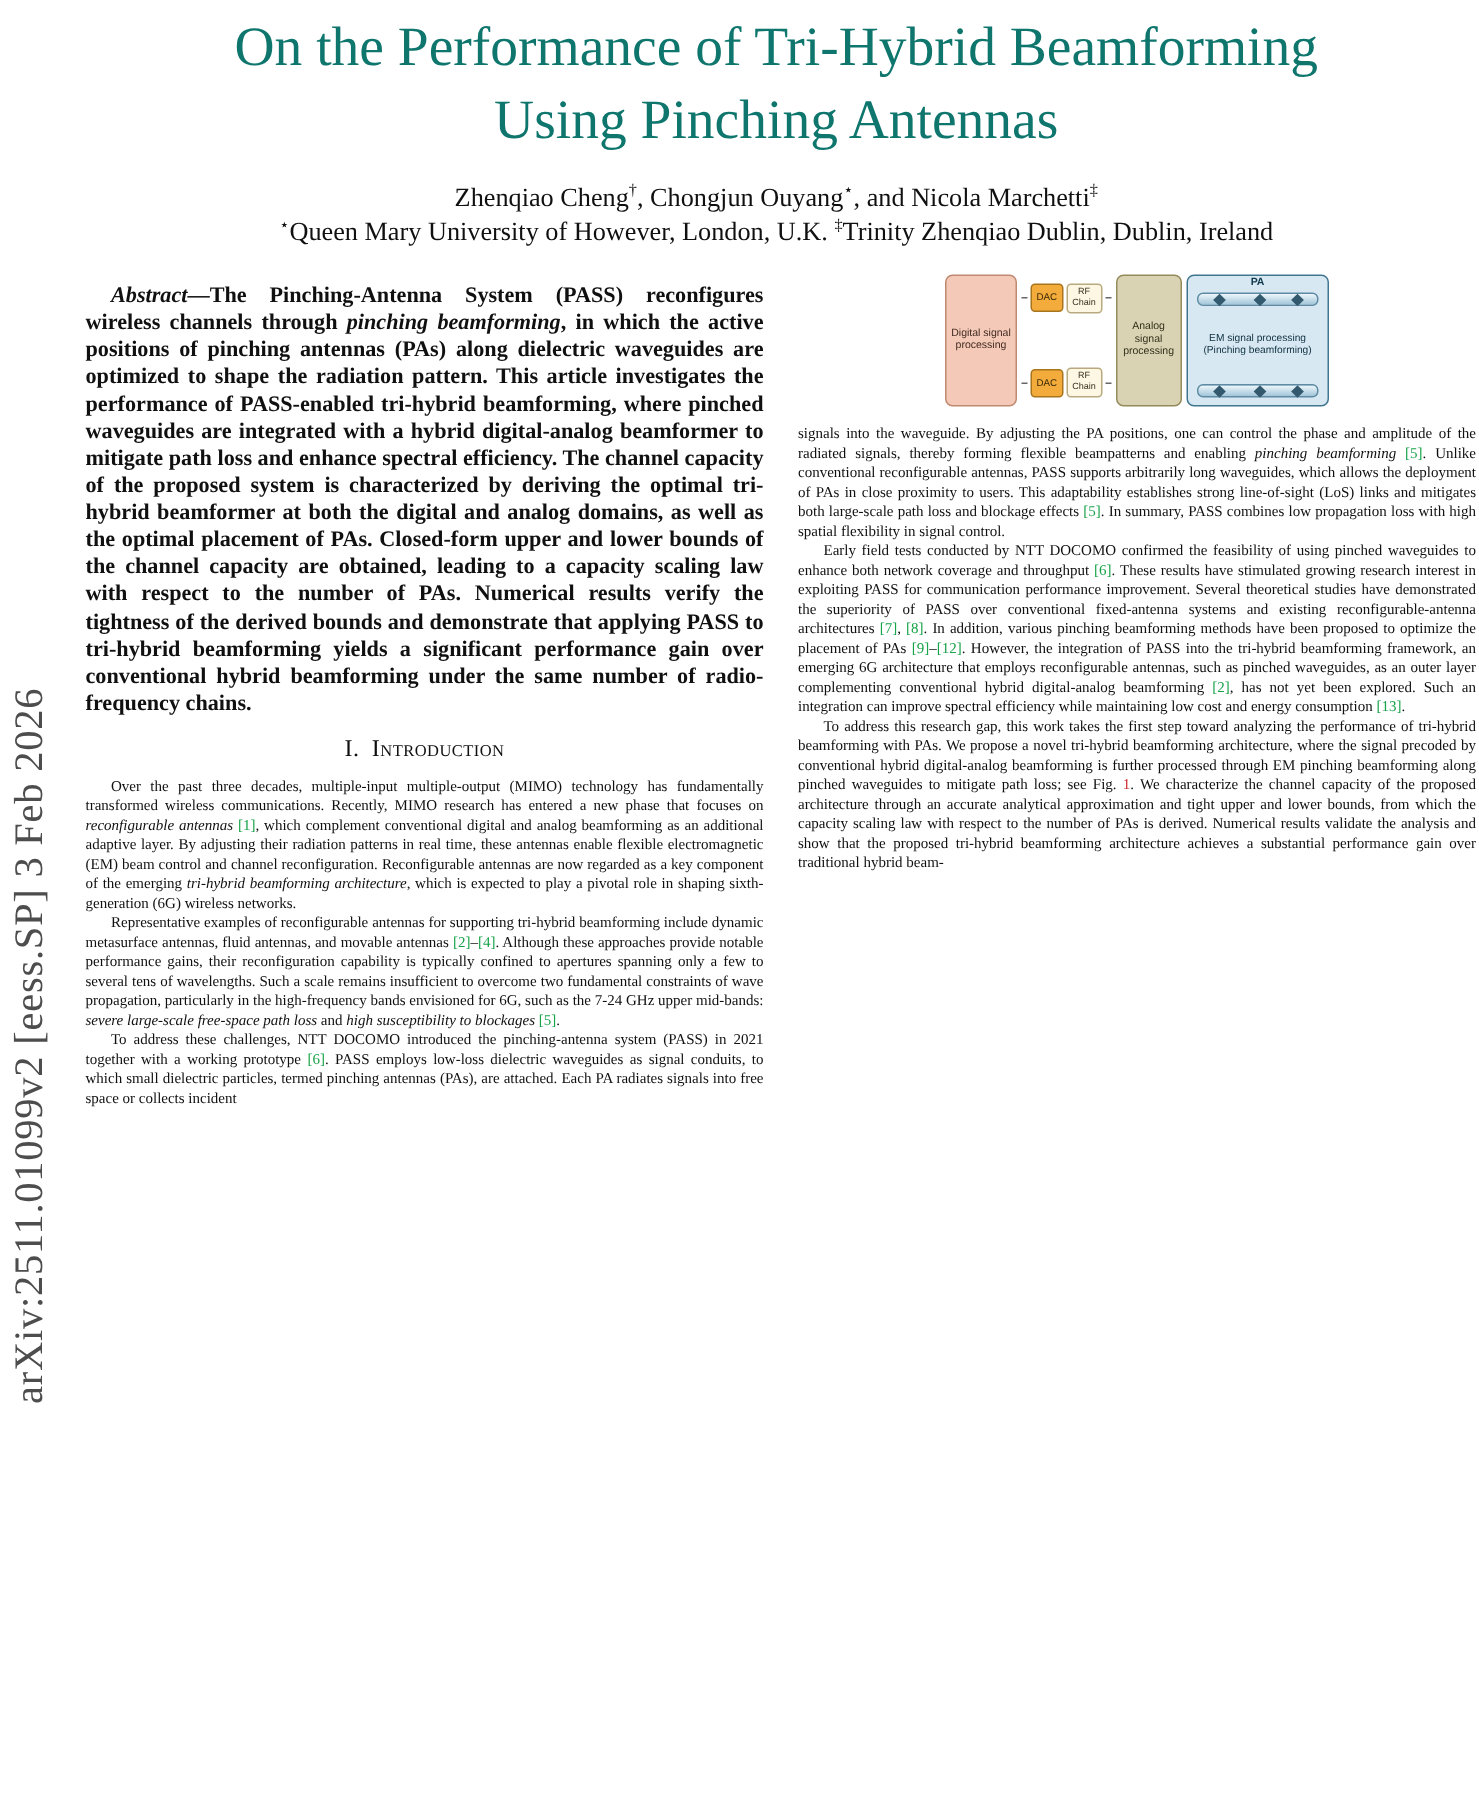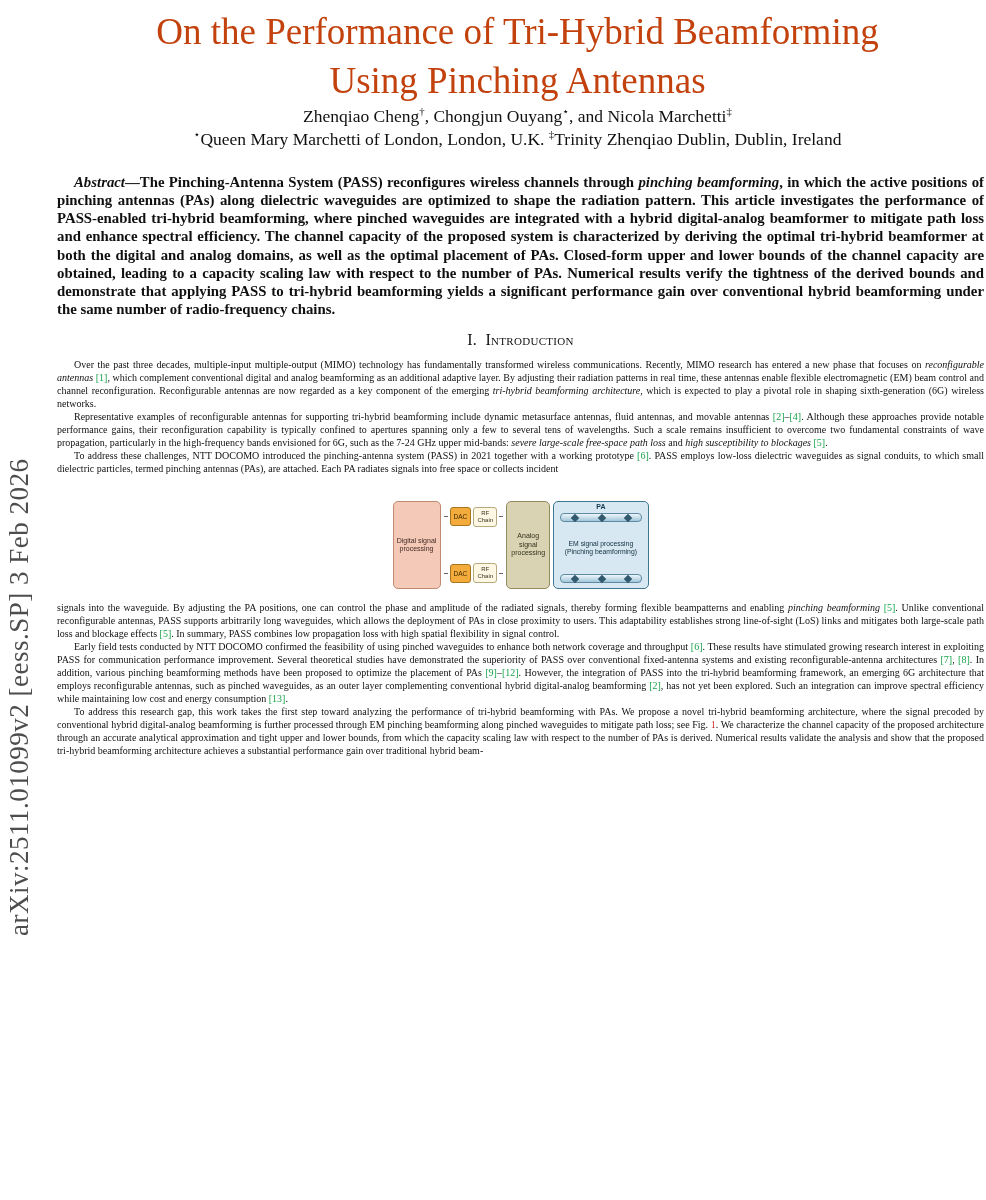--- a/index.html
+++ b/index.html
@@ -14,27 +14,27 @@
   
   .arxiv-stamp {
     position:absolute; top:936px; left:4px;
     transform-origin:0 0; transform:rotate(-90deg);
     font-size:27px; letter-spacing:0.5px; white-space:nowrap;
     color:var(--stamp,#4d4d4d);
   }
 
   
   .header { padding:8px 8px 0 57px; text-align:center; }
-  .title { font-size:37px; font-weight:400; line-height:1.32; color:#c2410c; }
-  .authors { font-size:17.5px; }
+  .title { font-size:37px; font-weight:400; line-height:1.32; color:#0f766e; }
+  .authors { margin-top:15px; font-size:17.5px; }
   .affiliation { font-size:17.5px; line-height:1.45; }
   .run-sup { vertical-align:super; font-size:0.62em; line-height:0; }
 
   
-  .columns { display:flex; gap:23px; padding:13px 2px 0 57px; align-items:flex-start;flex-direction:column; }
+  .columns { display:flex; gap:23px; padding:13px 2px 0 57px; align-items:flex-start; }
   .col { flex:1 1 0; min-width:0; }
 
   .abstract {
     font-weight:bold; font-size:14.8px; line-height:1.225;
     text-align:justify; text-indent:17px; margin-top:8px;
     hyphens:auto; -webkit-hyphens:auto;
   }
   .section-heading {
     text-align:center; font-size:16px; font-weight:400;
     font-variant:small-caps; letter-spacing:0.3px;
@@ -109,21 +109,21 @@
 <div class="page">
 
   <div class="arxiv-stamp">arXiv:2511.01099v2  [eess.SP]  3 Feb 2026</div>
 
   <div class="header">
     <h1 class="title">
       <div>On the Performance of Tri-Hybrid Beamforming</div>
       <div>Using Pinching Antennas</div>
     </h1>
     <div class="authors"><span>Zhenqiao Cheng</span><span class="run-sup">†</span><span>, Chongjun Ouyang</span><span class="run-sup">⋆</span><span>, and Nicola Marchetti</span><span class="run-sup">‡</span></div>
-    <div class="affiliation"><span class="run-sup">⋆</span><span>Queen Mary Marchetti of London, London, U.K. </span><span class="run-sup">‡</span><span>Trinity Zhenqiao Dublin, Dublin, Ireland</span></div>
+    <div class="affiliation"><span class="run-sup">⋆</span><span>Queen Mary University of However, London, U.K. </span><span class="run-sup">‡</span><span>Trinity Zhenqiao Dublin, Dublin, Ireland</span></div>
   </div>
 
   <div class="columns">
 
     <div class="col">
       <p class="abstract"><span class="run-i">Abstract</span><span>—The Pinching-Antenna System (PASS) reconfigures wireless channels through </span><span class="run-i">pinching beamforming</span><span>, in which the active positions of pinching antennas (PAs) along dielectric waveguides are optimized to shape the radiation pattern. This article investigates the performance of PASS-enabled tri-hybrid beamforming, where pinched waveguides are integrated with a hybrid digital-analog beamformer to mitigate path loss and enhance spectral efficiency. The channel capacity of the proposed system is characterized by deriving the optimal tri-hybrid beamformer at both the digital and analog domains, as well as the optimal placement of PAs. Closed-form upper and lower bounds of the channel capacity are obtained, leading to a capacity scaling law with respect to the number of PAs. Numerical results verify the tightness of the derived bounds and demonstrate that applying PASS to tri-hybrid beamforming yields a significant performance gain over conventional hybrid beamforming under the same number of radio-frequency chains.</span></p>
       <h2 class="section-heading">I. Introduction</h2>
       <p class="body indent"><span>Over the past three decades, multiple-input multiple-output (MIMO) technology has fundamentally transformed wireless communications. Recently, MIMO research has entered a new phase that focuses on </span><span class="run-i">reconfigurable antennas</span><span> </span><span class="run-cite">[1]</span><span>, which complement conventional digital and analog beamforming as an additional adaptive layer. By adjusting their radiation patterns in real time, these antennas enable flexible electromagnetic (EM) beam control and channel reconfiguration. Reconfigurable antennas are now regarded as a key component of the emerging </span><span class="run-i">tri-hybrid beamforming architecture</span><span>, which is expected to play a pivotal role in shaping sixth-generation (6G) wireless networks.</span></p>
       <p class="body indent"><span>Representative examples of reconfigurable antennas for supporting tri-hybrid beamforming include dynamic metasurface antennas, fluid antennas, and movable antennas </span><span class="run-cite">[2]</span><span>–</span><span class="run-cite">[4]</span><span>. Although these approaches provide notable performance gains, their reconfiguration capability is typically confined to apertures spanning only a few to several tens of wavelengths. Such a scale remains insufficient to overcome two fundamental constraints of wave propagation, particularly in the high-frequency bands envisioned for 6G, such as the 7-24 GHz upper mid-bands: </span><span class="run-i">severe large-scale free-space path loss</span><span> and </span><span class="run-i">high susceptibility to blockages</span><span> </span><span class="run-cite">[5]</span><span>.</span></p>
       <p class="body indent"><span>To address these challenges, NTT DOCOMO introduced the pinching-antenna system (PASS) in 2021 together with a working prototype </span><span class="run-cite">[6]</span><span>. PASS employs low-loss dielectric waveguides as signal conduits, to which small dielectric particles, termed pinching antennas (PAs), are attached. Each PA radiates signals into free space or collects incident</span></p>

